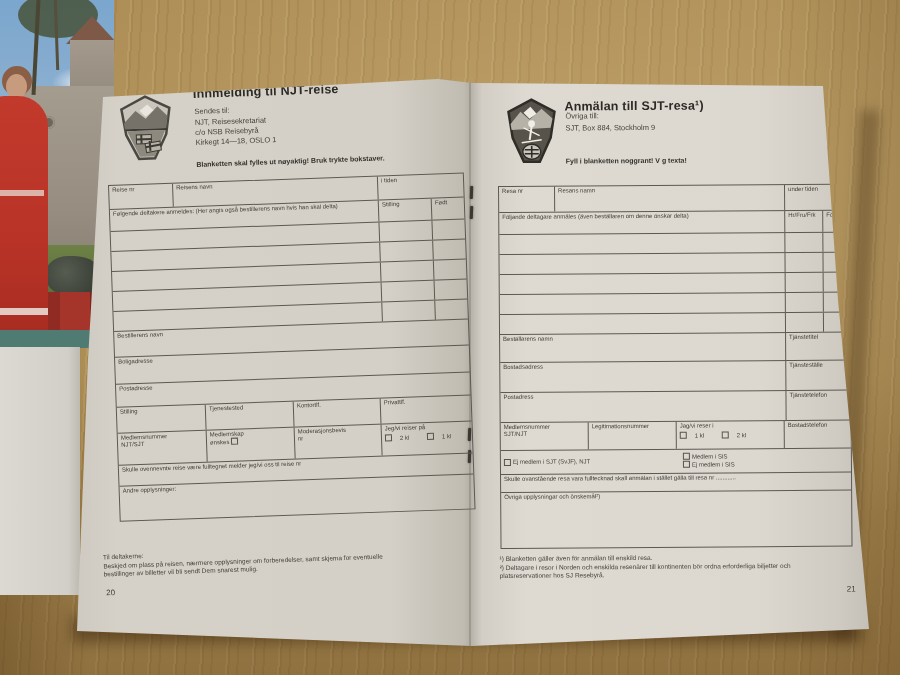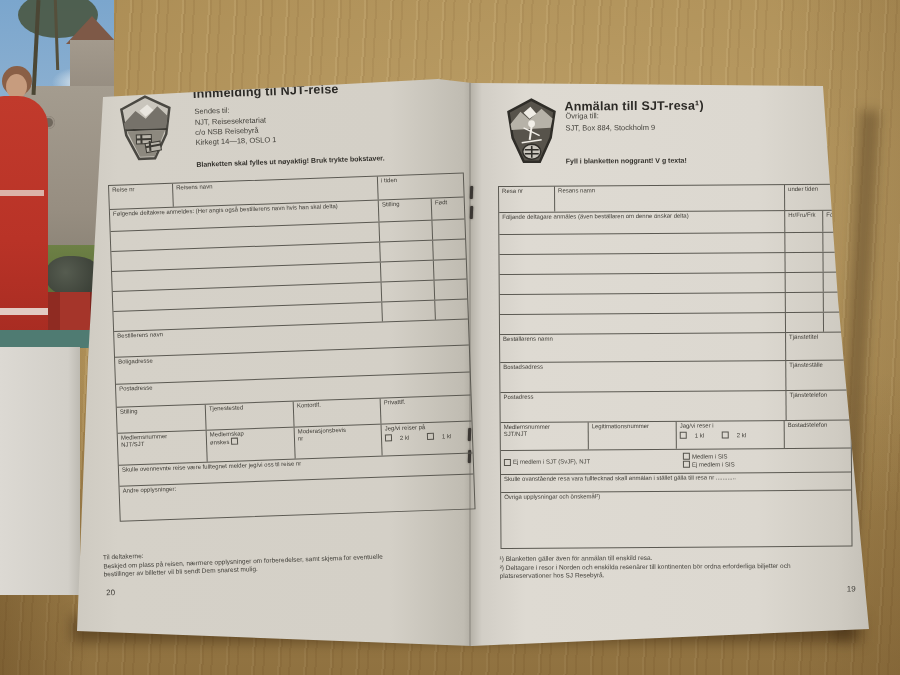--- a/index.html
+++ b/index.html
@@ -298,16 +298,16 @@
           <div class="fcell" style="flex:1;">Skulle ovanstående resa vara fulltecknad skall anmälan i stället gälla till resa nr ............</div>
         </div>
         <div class="frow" style="height:55px;">
           <div class="fcell" style="flex:1;">Övriga upplysningar och önskemål²)</div>
         </div>
       </div>
 
       <div class="footer" style="left:7px;top:467px;width:360px;">¹) Blanketten gäller även för anmälan till enskild resa.
 ²) Deltagare i resor i Norden och enskilda resenärer till kontinenten bör ordna erforderliga biljetter och
 platsreservationer hos SJ Resebyrå.</div>
-      <div class="pagenum" style="left:354px;top:499px;">19</div>
+      <div class="pagenum" style="left:354px;top:499px;">21</div>
     </div>
   </div>
 </div>
 
 </body></html>

